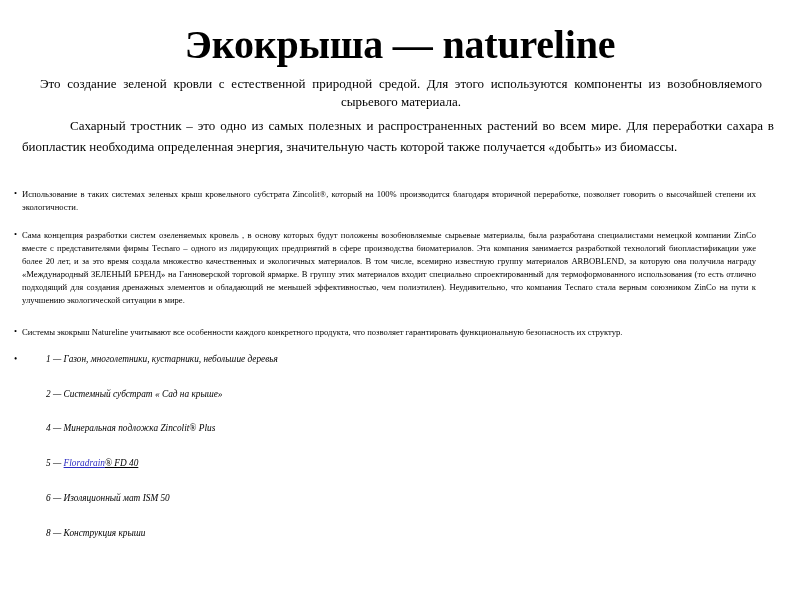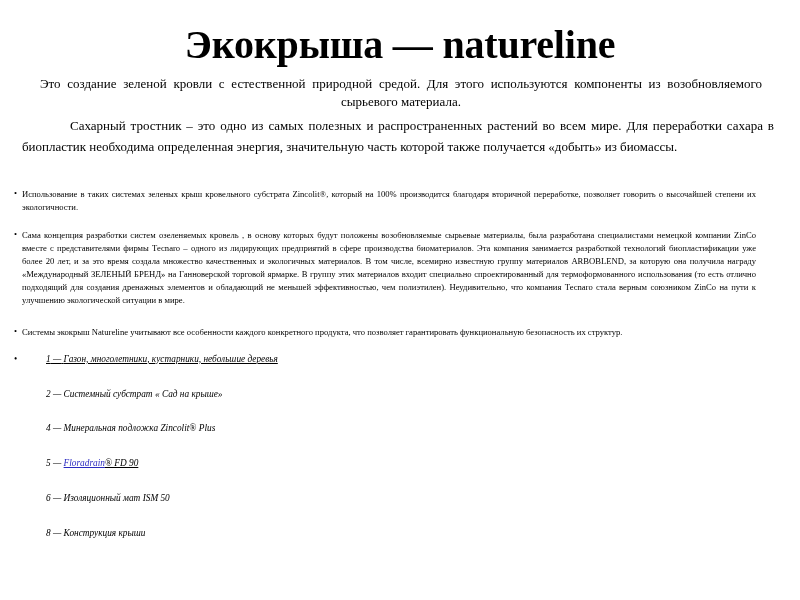--- a/index.html
+++ b/index.html
@@ -97,21 +97,21 @@
     margin-left: 22px;
     position: relative;
   }
   .legend-item.first::before {
     content: "•";
     position: absolute;
     left: -8px;
     top: 0;
     font-style: normal;
   }
-  .legend-item.first .legend-text { padding-left: 24px; text-decoration: underline; }
+  .legend-item.first .legend-text { padding-left: 24px; }
 
   .li-gap-1 { margin-top: 14px; }
   .li-gap   { margin-top: 21px; }
 
   .u-link {
     text-decoration: underline;
     color: #000000;
   }
   .blue-link {
     color: #2a2ac0;
@@ -152,21 +152,21 @@
     <p class="legend-item li-gap">
       <span>2</span> <span>—</span> <span>Системный субстрат « Сад на крыше»</span>
     </p>
 
 
     <p class="legend-item li-gap">
       <span>4</span> <span>—</span> <span>Минеральная подложка Zincolit® Plus</span>
     </p>
 
     <p class="legend-item li-gap">
-      <span>5</span> <span>—</span> <a href="#" class="blue-link">Floradrain</a><span class="u-tail">® FD  90</span>
+      <span>5</span> <span>—</span> <a href="#" class="blue-link">Floradrain</a><span class="u-tail">® FD  40</span>
     </p>
 
     <p class="legend-item li-gap">
       <span>6</span> <span>—</span> <span>Изоляционный мат ISM 50</span>
     </p>
 
 
     <p class="legend-item li-gap">
       <span>8</span> <span>—</span> <span>Конструкция крыши</span>
     </p>

